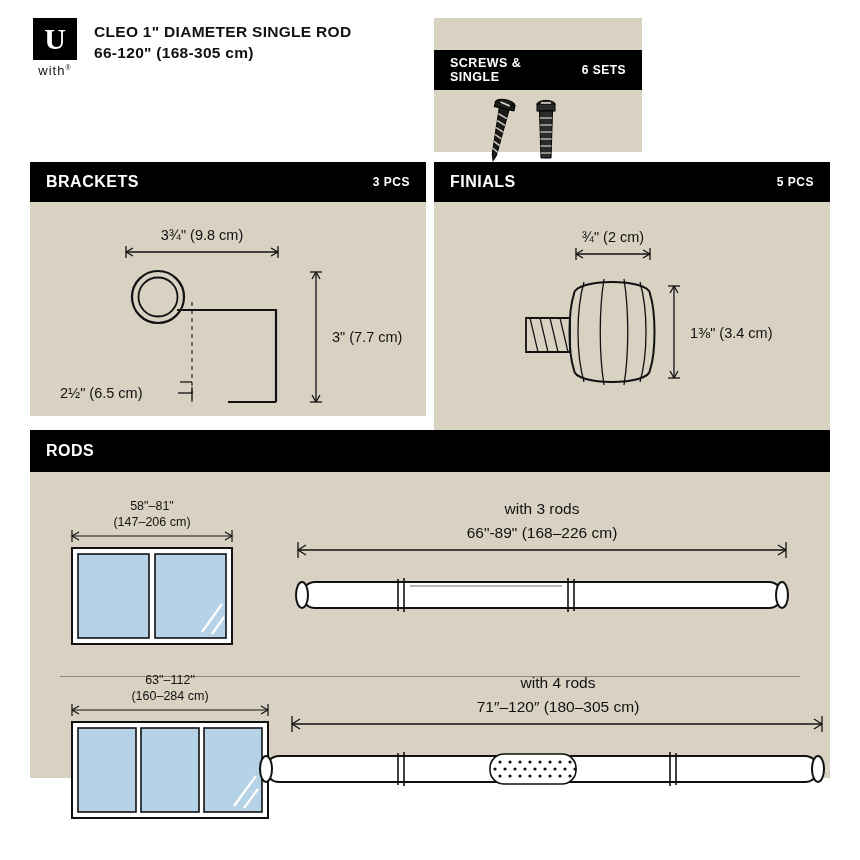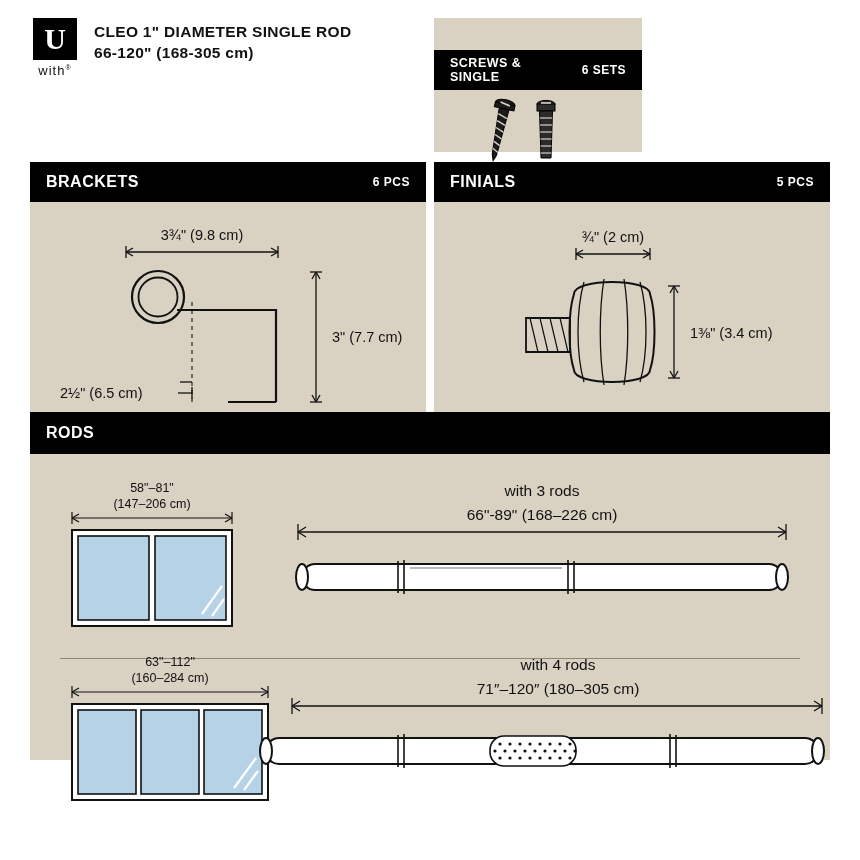--- a/index.html
+++ b/index.html
@@ -47,21 +47,21 @@
   #connector-panel { left: 654px; top: 18px; width: 176px; height: 134px; }
   #connector-panel .panel-header { height: 42px; }
   .hdr-label { font-size: 12.5px; letter-spacing: 0.6px; }
 
   
   #brackets-panel { left: 30px; top: 162px; width: 396px; height: 254px; }
   #finials-panel { left: 434px; top: 162px; width: 396px; height: 286px; }
   #brackets-panel .panel-header, #finials-panel .panel-header { height: 40px; font-size: 16px; }
 
   
-  #rods-panel { left: 30px; top: 412px; width: 800px; height: 348px; }
+  #rods-panel { left: 30px; top: 430px; width: 800px; height: 348px; }
   #rods-panel .panel-header { height: 42px; font-size: 16px; }
   #rods-panel .panel-header .hdr-qty { font-size: 15.5px; }
 
   .divider { position: absolute; left: 30px; right: 30px; top: 204px; height: 1px; background: #8e8778; }
 
   svg { display: block; }
   .dim-text { font-family: "Liberation Sans", sans-serif; fill: #111; }
 </style>
 </head>
 <body>
@@ -120,21 +120,21 @@
           <line x1="-5" y1="3" x2="5" y2="3" stroke="#d9d2c3" stroke-width="1.6"></line>
         </g>
       </svg>
     </div>
   </div>
 
 
   <div class="panel" id="brackets-panel">
     <div class="panel-header">
       <div>BRACKETS</div>
-      <div class="hdr-qty">6 PCS</div>
+      <div class="hdr-qty">3 PCS</div>
     </div>
     <div class="panel-body" style="height:214px;">
       <svg width="396" height="214" viewBox="0 0 396 214">
 
         <g stroke="#111" stroke-width="1.3" fill="none">
           <path d="M96 50 H248"></path>
           <path d="M96 44 V56"></path>
           <path d="M248 44 V56"></path>
           <path d="M96 50 L103 46 M96 50 L103 54"></path>
           <path d="M248 50 L241 46 M248 50 L241 54"></path>

